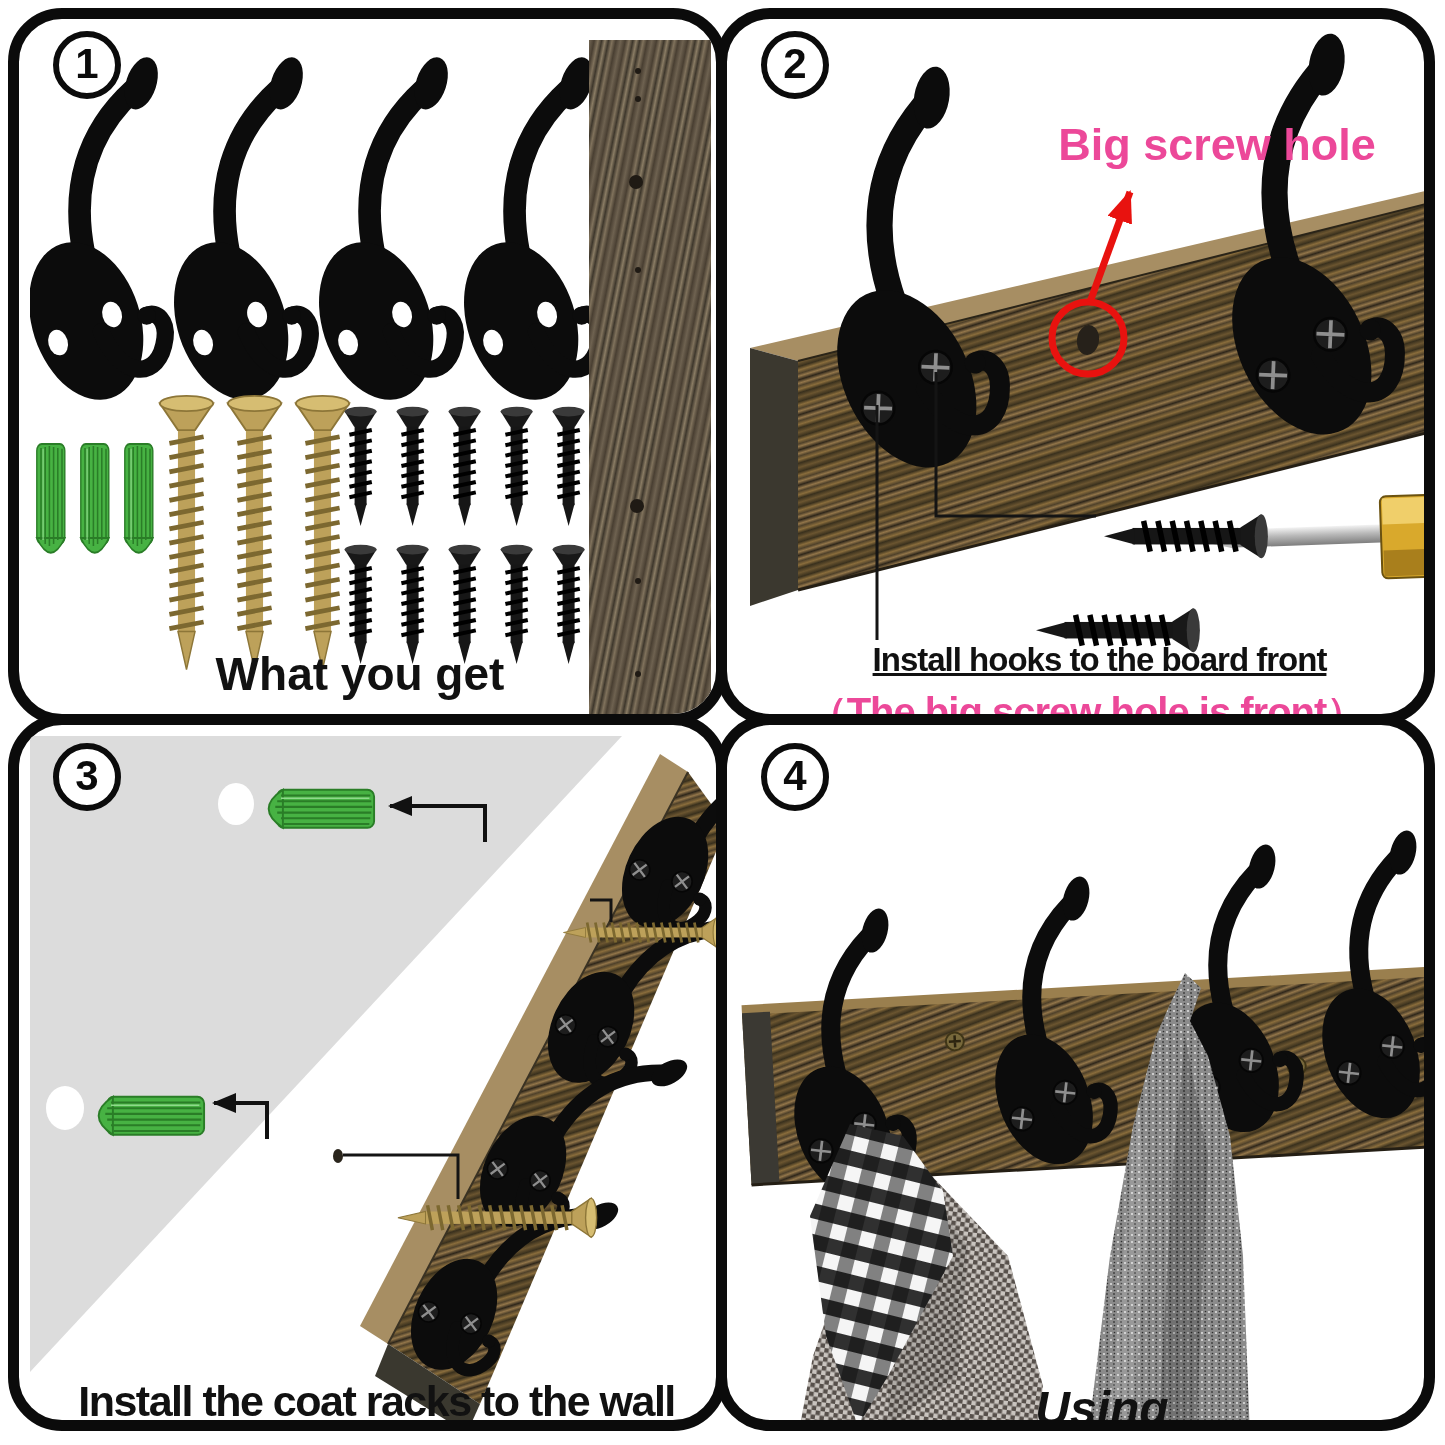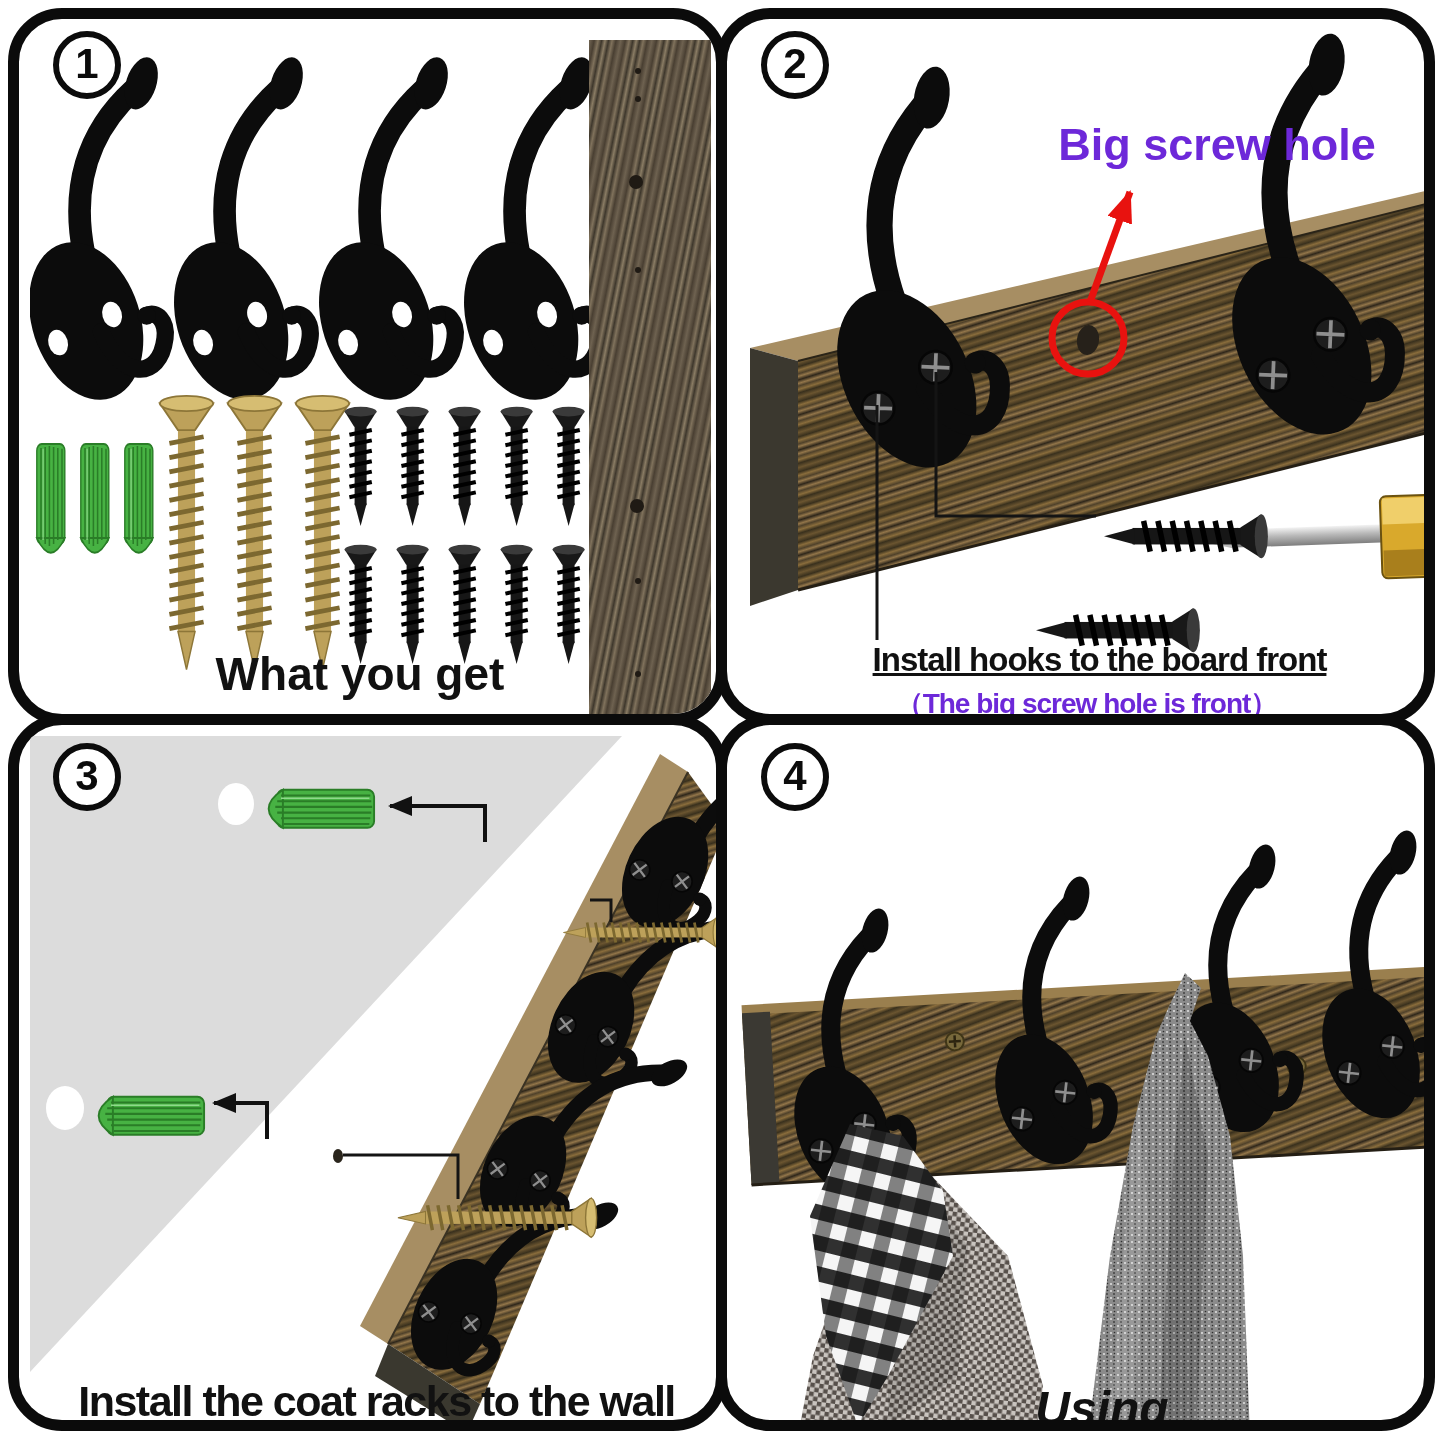--- a/index.html
+++ b/index.html
@@ -5,24 +5,24 @@
   html,body{margin:0;padding:0;background:#ffffff;}
   .stage{position:relative;width:1445px;height:1445px;background:#fff;overflow:hidden;
          font-family:"Liberation Sans",sans-serif;}
   .panel{position:absolute;box-sizing:border-box;width:719px;height:717px;background:#fff;
          border:11px solid #0b0b0b;border-radius:54px;overflow:hidden;}
   .panel svg{position:absolute;left:11px;top:11px;}
   #p1{left:8px;top:8px;} #p2{left:716px;top:8px;} #p3{left:8px;top:714px;} #p4{left:716px;top:714px;}
   .badge{position:absolute;z-index:5;width:56px;height:56px;border:6px solid #0b0b0b;border-radius:50%;
          background:#fff;text-align:center;font-weight:700;font-size:42px;line-height:54px;color:#0b0b0b;}
   .cap{position:absolute;z-index:6;font-weight:700;color:#111;text-align:center;white-space:nowrap;}
-  .cap.red{color:#6d28d9;}
+  .cap.red{color:#ec4899;}
   #p1 .cap{left:11px;top:628px;width:660px;font-size:46px;}
   #p2 .cap-main{left:24px;top:622px;width:697px;font-size:33px;letter-spacing:-1px;text-decoration:underline;}
-  #p2 .cap-sub{left:11px;top:666px;width:697px;font-size:28px;letter-spacing:-1px;}
+  #p2 .cap-sub{left:11px;top:666px;width:697px;font-size:40px;letter-spacing:-1px;}
   #p2 .annot{left:270px;top:100px;width:440px;font-size:45px;}
   #p3 .cap{left:9px;top:652px;width:697px;font-size:43px;letter-spacing:-1.5px;}
   #p4 .cap{left:190px;top:656px;width:370px;font-size:48px;font-style:italic;}
 </style>
 </head>
 <body>
 
 <div class="stage">
 
   <svg width="0" height="0" style="position:absolute" aria-hidden="true">

